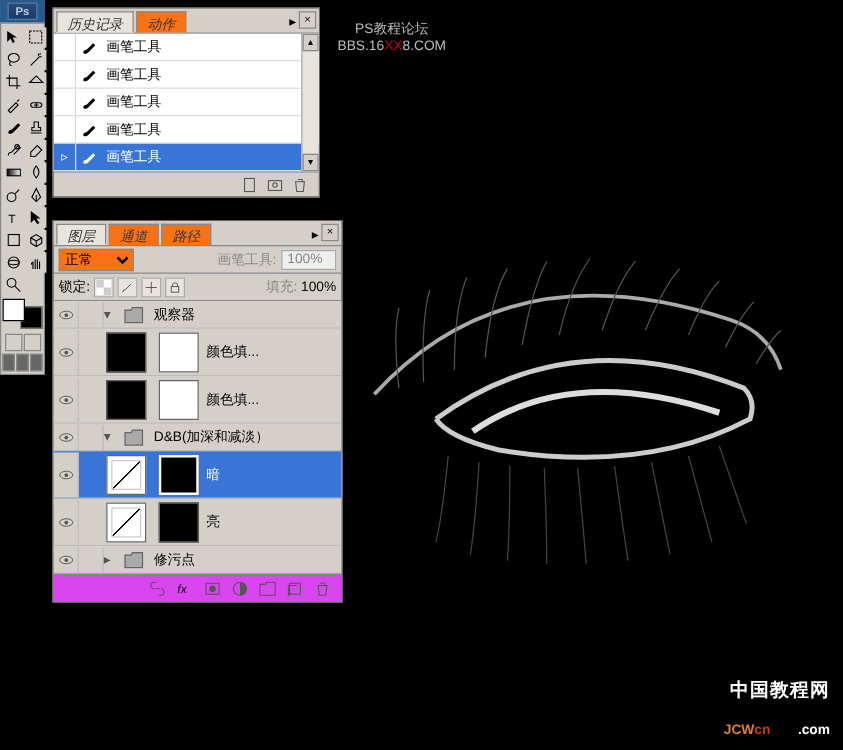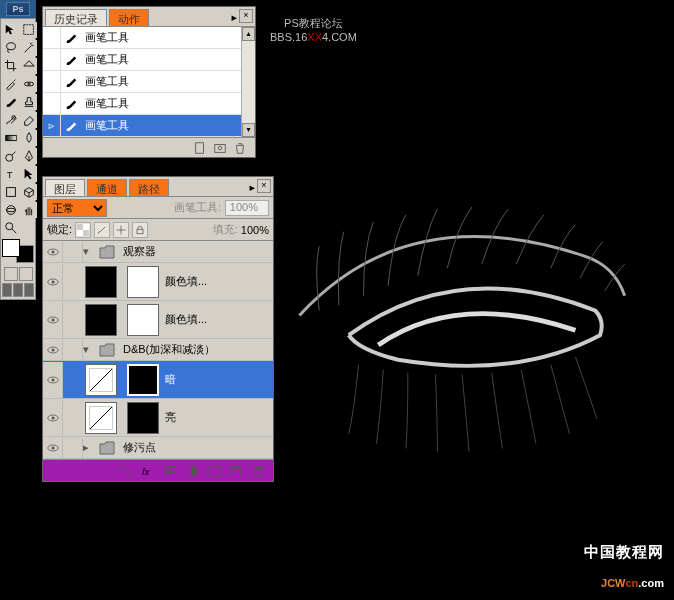--- a/index.html
+++ b/index.html
@@ -18,21 +18,21 @@
 .swatch-fg .fg { position: absolute; top: 0; left: 0; width: 18px; height: 18px; background: #fff; border: 1px solid #000; }
 .swatch-fg .bg { position: absolute; bottom: 0; right: 0; width: 18px; height: 18px; background: #000; border: 1px solid #888; }
 .mode-row { display:flex; justify-content:center; gap:1px; margin-top:2px;}
 .mode-btn { width:14px; height:14px; border:1px solid #888; background:#d4d0c8;}
 .screen-row { display:flex; justify-content:center; gap:1px; margin-top:2px;}
 .screen-btn { width:10px; height:14px; border:1px solid #888; background:#666;}
 
 
 .panel { position: absolute; background: #d4d0c8; border: 1px solid #666; box-shadow: 1px 1px 3px rgba(0,0,0,0.3); }
 .panel-tabs { height: 20px; background: #d4d0c8; border-bottom: 1px solid #888; display: flex; padding-left: 2px; position: relative; }
-.tab { padding: 2px 8px; background: #d4d0c8; border: 1px solid #888; border-bottom: none; margin-right: 2px; margin-top: 2px; color: #333; cursor: pointer; }
+.tab { padding: 2px 8px; background: #d4d0c8; border: 1px solid #888; border-bottom: none; margin-right: 2px; margin-top: 2px; color: #333; cursor: pointer; font-style: italic; }
 .tab.active { background: #e8e4dc; border-bottom: 1px solid #e8e4dc; }
 .tab.inactive { background: #f97316; }
 .panel-close { position: absolute; right: 2px; top: 2px; width: 14px; height: 14px; border: 1px solid #888; background: #d4d0c8; text-align: center; line-height: 11px; font-size: 9px; cursor: pointer; }
 .panel-menu { position: absolute; right: 18px; top: 4px; cursor: pointer; }
 
 
 #history-panel { top: 6px; left: 42px; width: 214px; }
 .history-body { background: #fff; max-height: 130px; overflow: hidden; position:relative; }
 .history-row { display: flex; align-items: center; height: 22px; border-bottom: 1px solid #ddd; }
 .history-row.selected { background: #3875d7; color: #fff; }
@@ -63,35 +63,35 @@
 .group-arrow { width: 12px; cursor: pointer; color:#555;}
 .folder-icon { width: 16px; height: 14px; margin: 0 4px; }
 .thumb { width: 32px; height: 32px; border: 1px solid #666; margin: 2px; flex-shrink: 0; background: #fff; position:relative;}
 .thumb.mask { background: #fff; }
 .thumb.black { background: #000; }
 .thumb.curves { background:#fff; }
 .thumb.curves::after { content:''; position:absolute; inset:3px; border:1px solid #ccc; background: linear-gradient(135deg, transparent 48%, #000 48%, #000 52%, transparent 52%);}
 .link-gap { width: 6px; }
 .layer-name { padding-left: 4px; white-space: nowrap; overflow:hidden;text-align:right;}
 .lock-end { margin-left:auto; margin-right:6px; opacity:0.7;}
-.layers-footer { height: 22px; border-top: 1px solid #888; display: flex; align-items: center; justify-content: flex-end; gap: 8px; padding: 0 8px; background: #a21caf; }
+.layers-footer { height: 22px; border-top: 1px solid #888; display: flex; align-items: center; justify-content: flex-end; gap: 8px; padding: 0 8px; background: #d946ef; }
 .lf-icon { width: 14px; height: 14px; cursor: pointer; }
 
 
 .canvas-art { position: absolute; top: 130px; left: 260px; right: 0; bottom: 40px; pointer-events: none; }
 .canvas-art svg { width: 100%; height: 100%; }
 
 
 .wm1 { position: absolute; top: 16px; left: 270px; color: #bbb; font-size: 16px; font-family: SimSun, serif; text-align: center; line-height: 1.3; }
 .wm1 .r { color: #c00; }
 .wm2 { position: absolute; bottom: 6px; right: 10px; text-align: right; }
 .wm2 .cn { color: #fff; font-size: 15px; font-weight: bold; letter-spacing: 1px; margin-left: 47px; }
 .wm2 .en { font-size: 28px; font-weight: bold; color: #e08030; }
 .wm2 .en .c { color: #c04000; }
-.wm2 .en .h { color: #fff; }
+.wm2 .en .h { color: #fff; margin-left: 22px; }
 </style>
 </head>
 <body>
 
 <div class="app-bar">
   <div class="ps-logo">Ps</div>
 </div>
 
 <div class="toolbox">
   <div class="tool-row">
@@ -540,18 +540,18 @@
         <path d="M235 238 Q242 290 246 315"></path>
     <path d="M265 235 Q275 285 280 310"></path>
         <path d="M295 230 Q308 278 314 300"></path>
         <path d="M320 222 Q335 265 342 285"></path>
   </g>
 </svg>
 </div>
 
 <div class="wm1">
   <div>PS教程论坛</div>
-  <div><span>BBS.16</span><span class="r">XX</span><span>4.COM</span></div>
+  <div><span>BBS.16</span><span class="r">XX</span><span>8.COM</span></div>
 </div>
 <div class="wm2">
   <div class="cn">中国教程网</div>
   <div class="en"><span>JCW</span><span class="c">cn</span><span class="h">.com</span></div>
 </div>
 
 </body></html>

